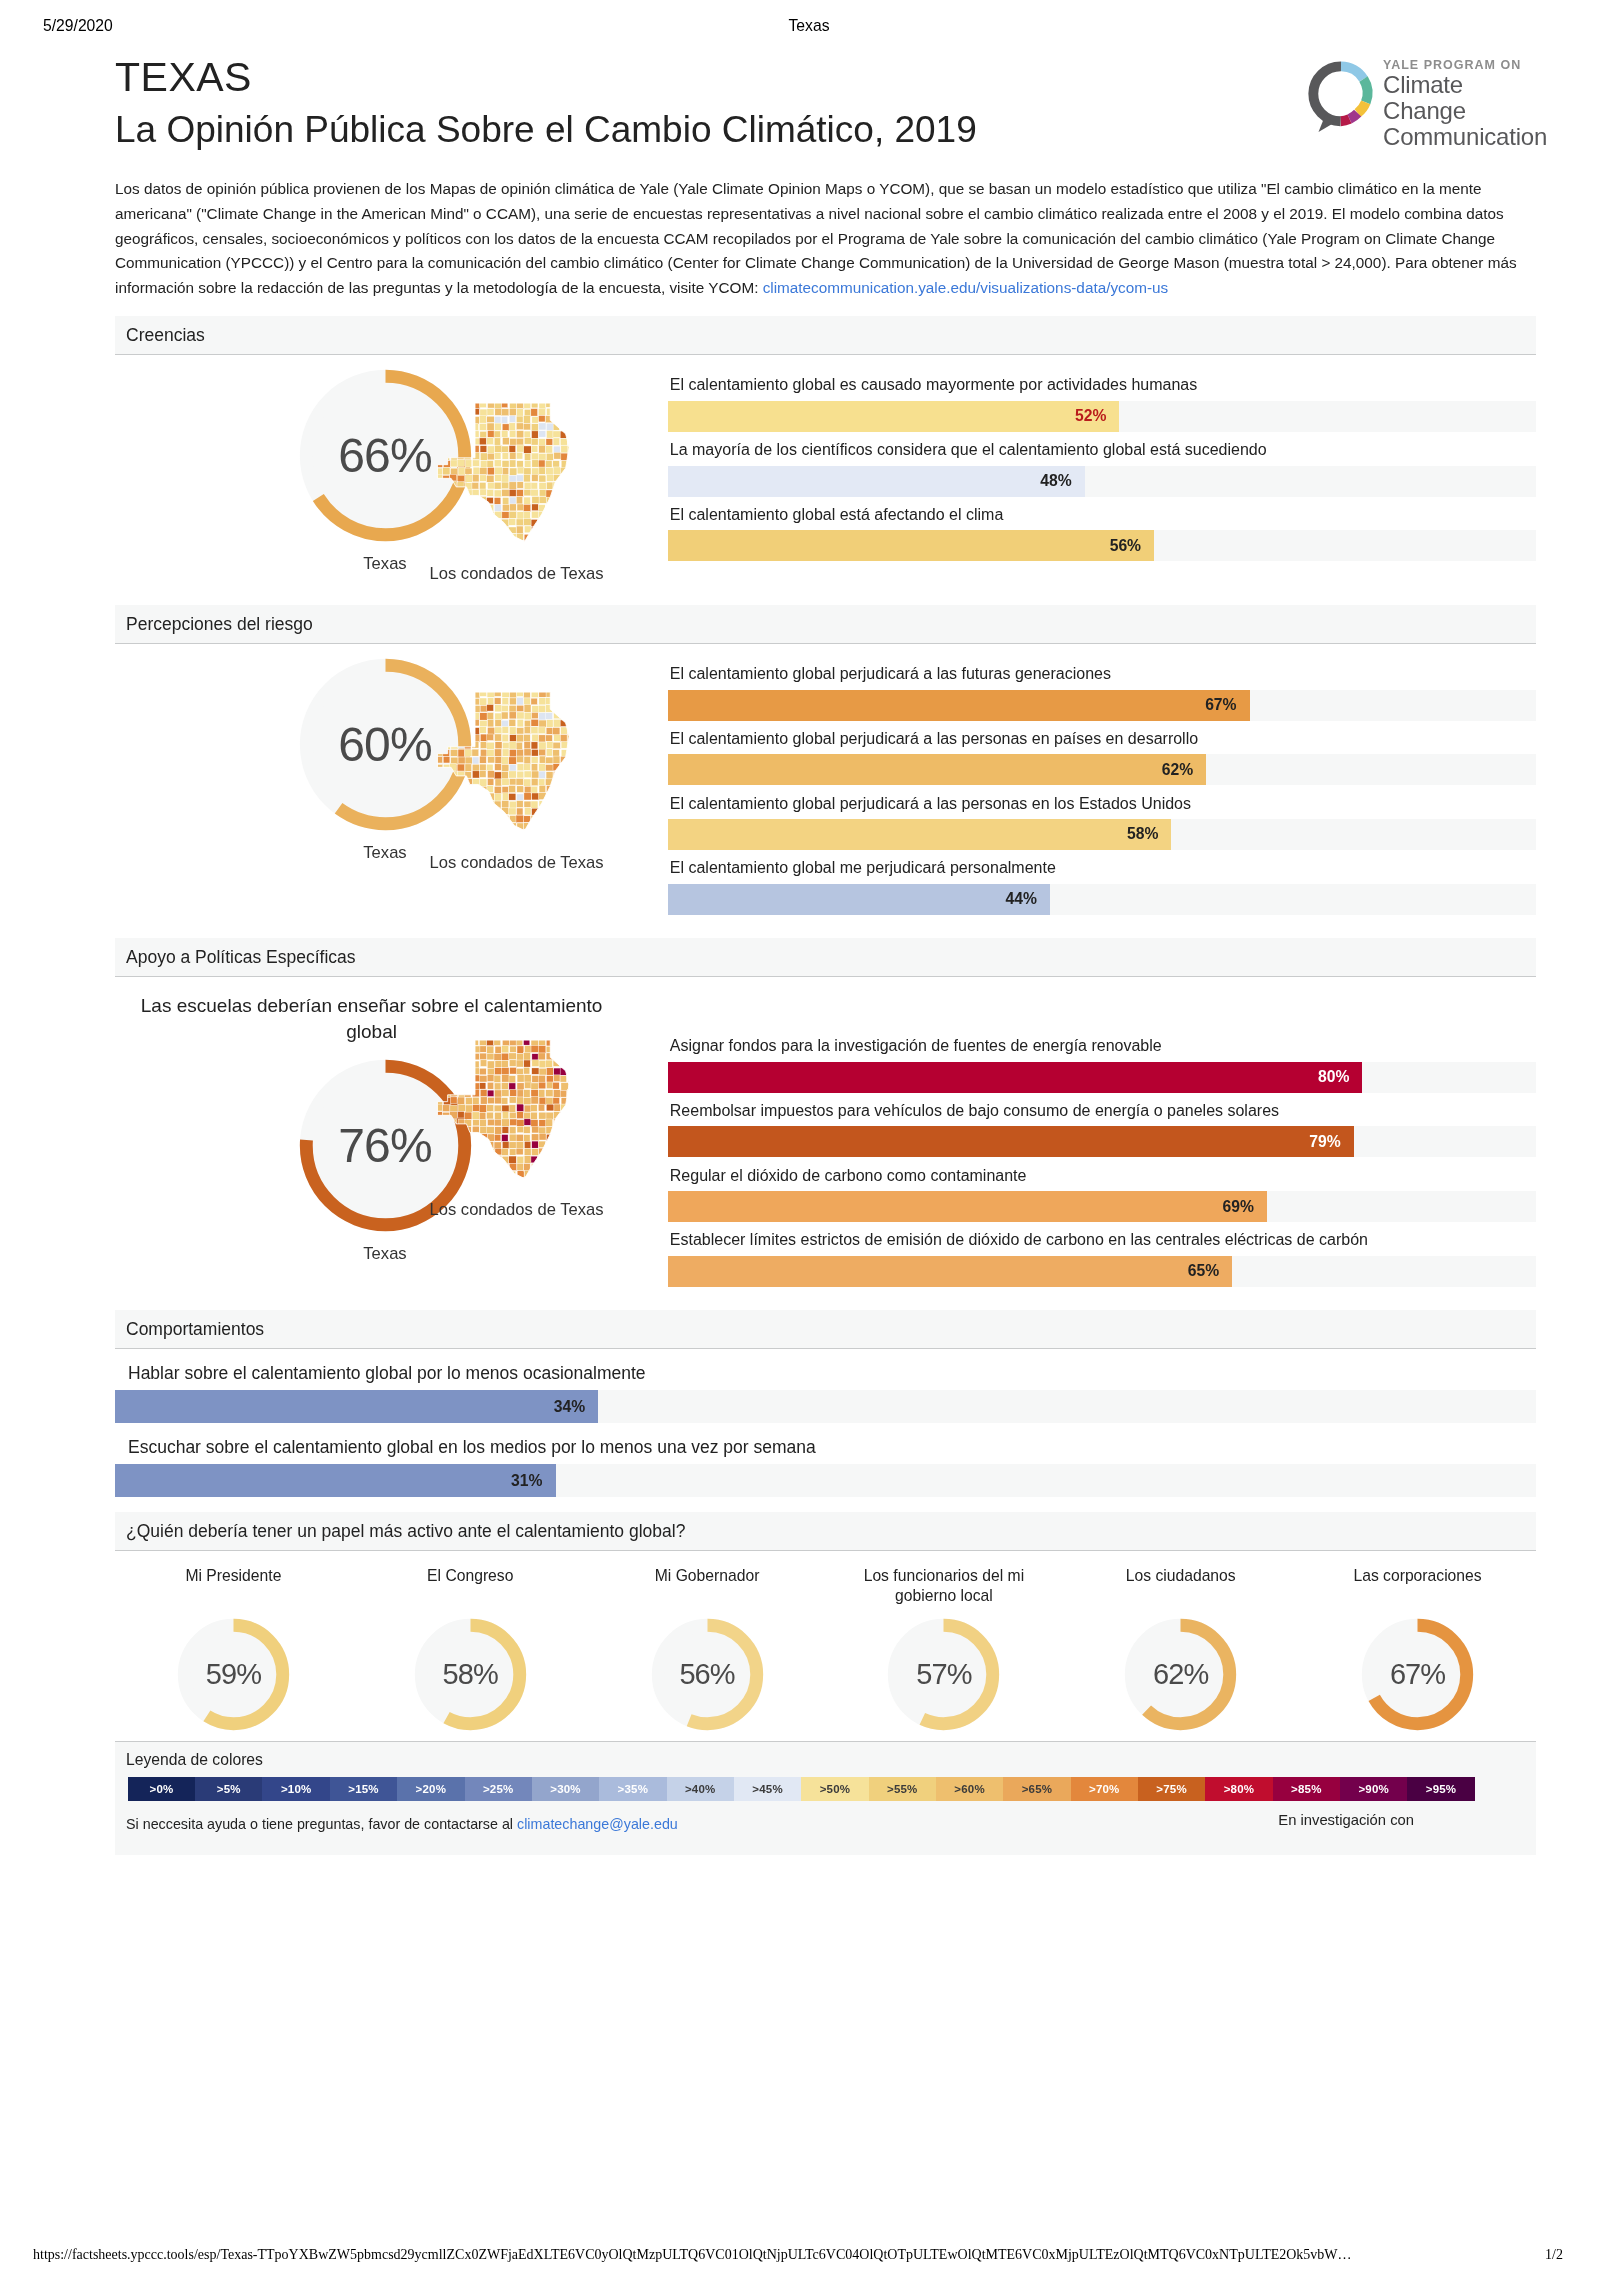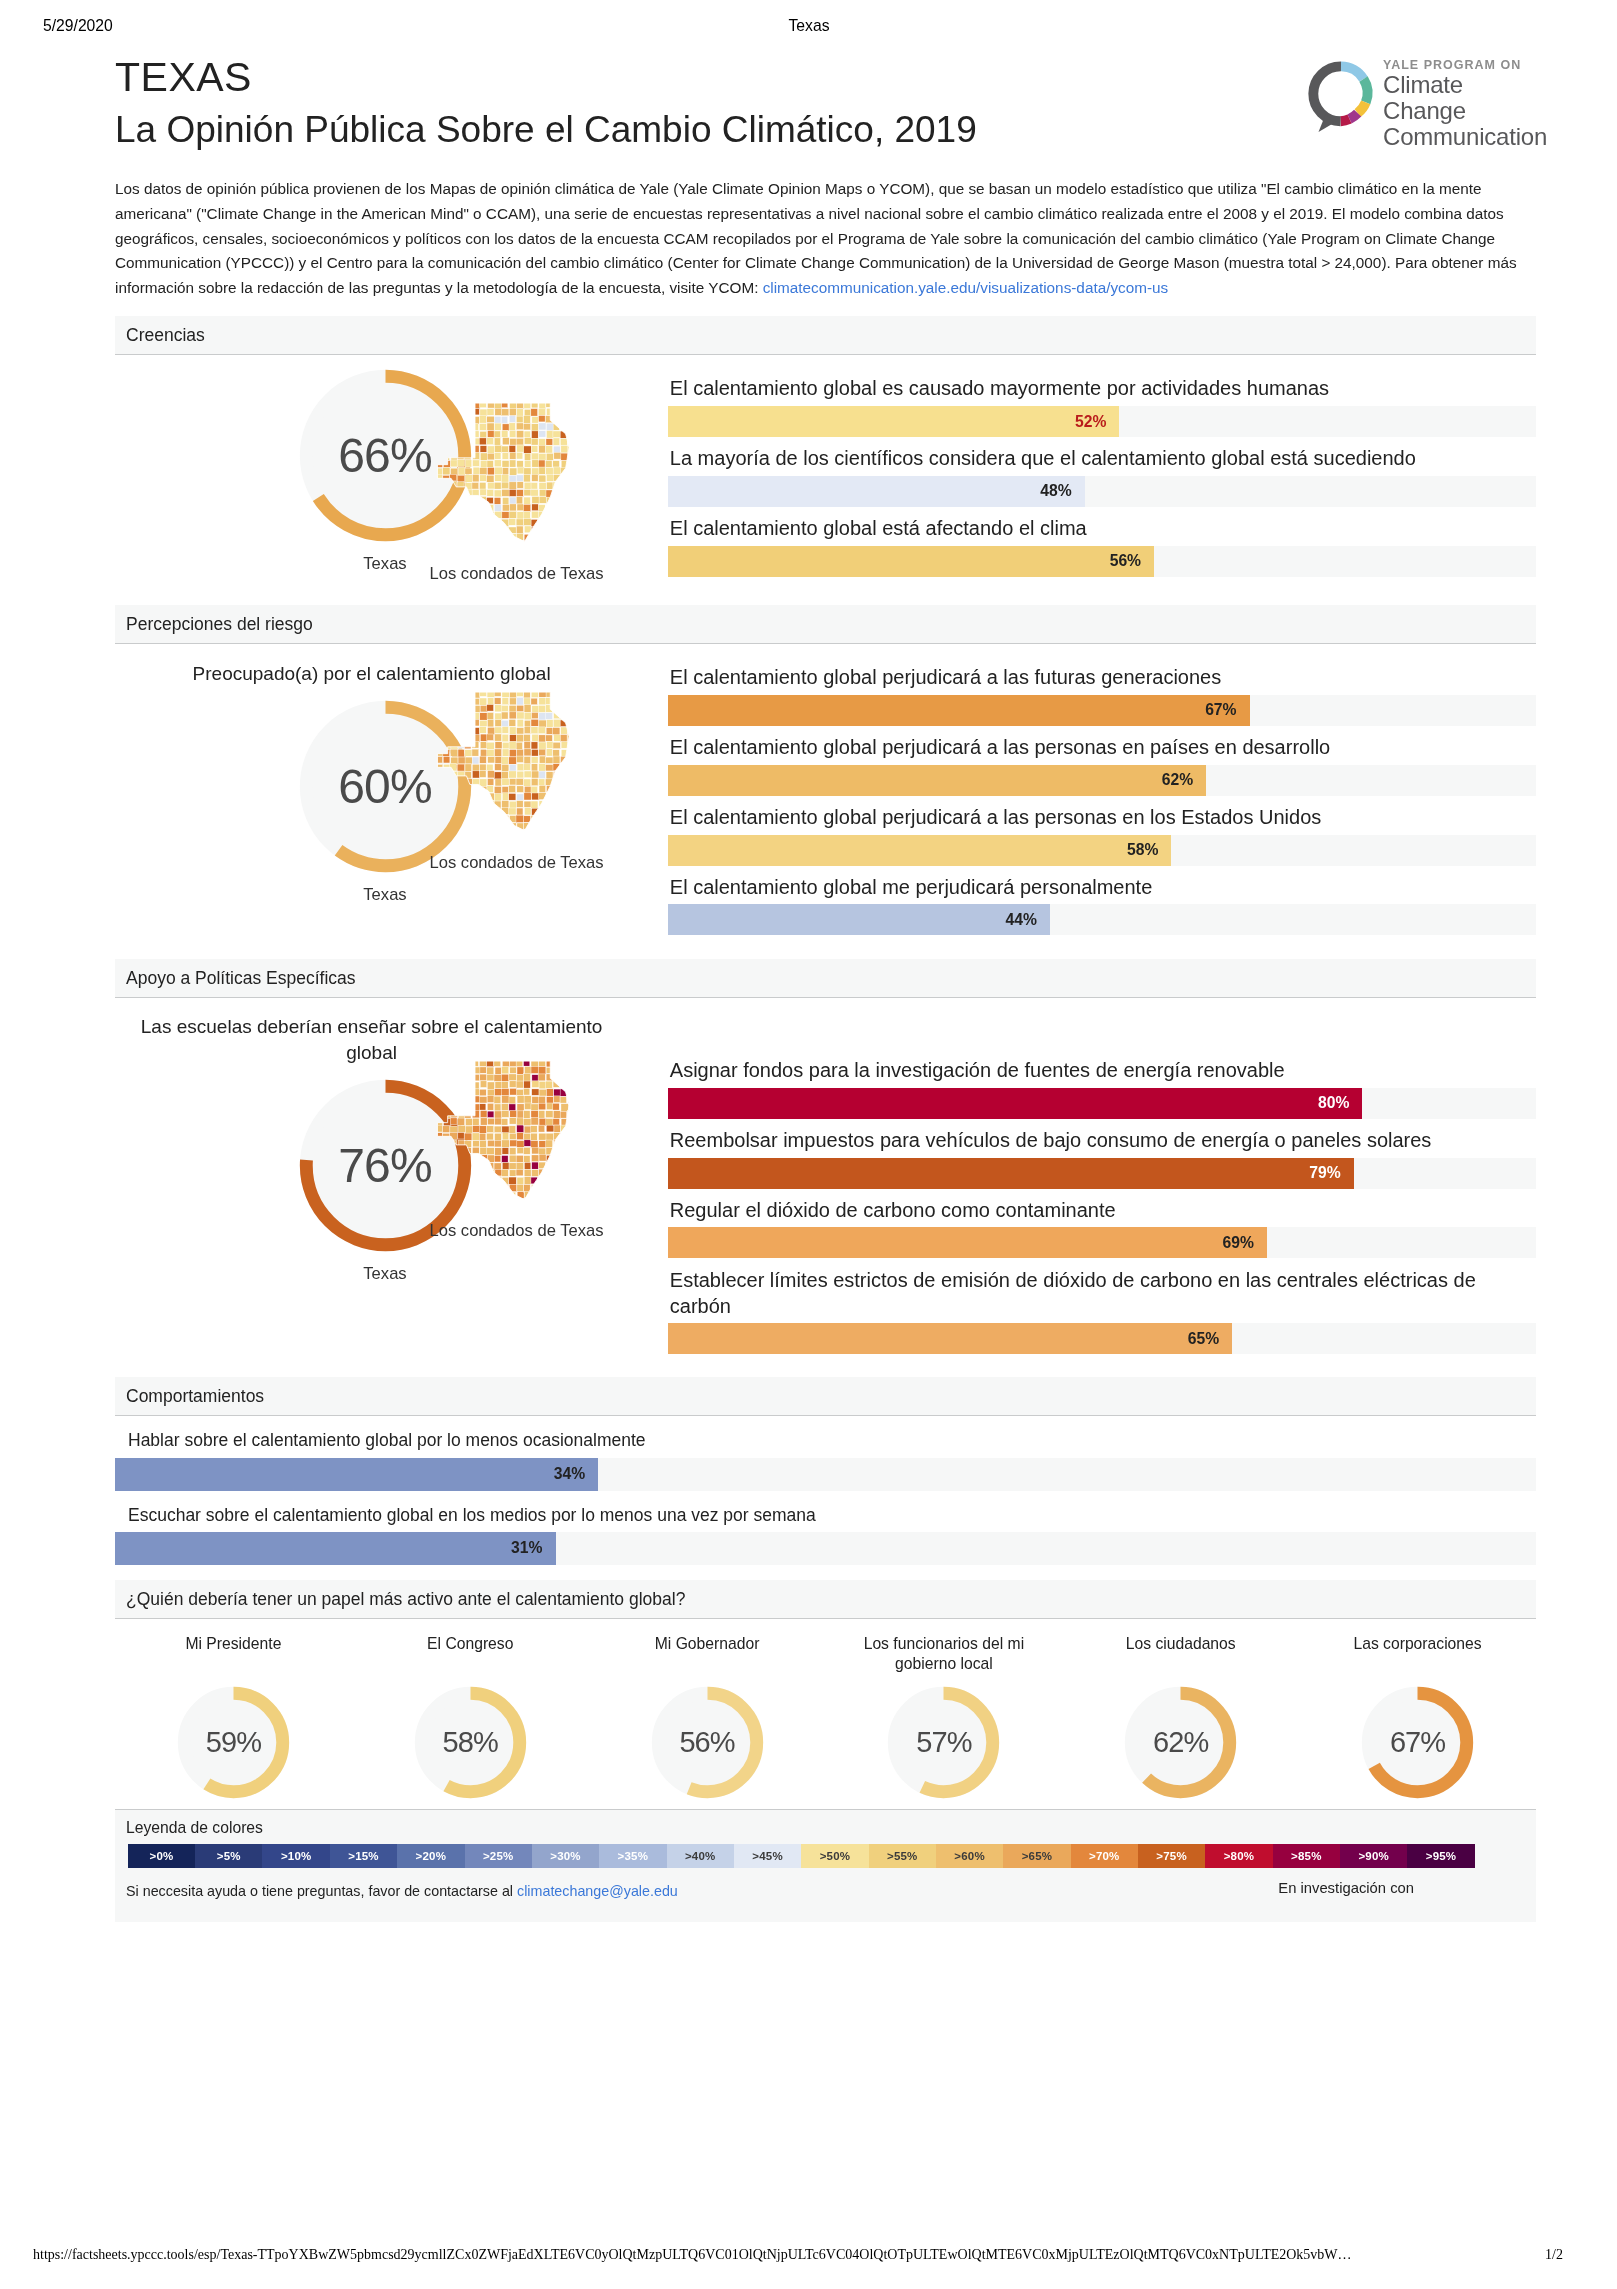--- a/index.html
+++ b/index.html
@@ -81,21 +81,21 @@
   .donut .num {
     position:absolute; left:0; top:0; width:175px; height:175px;
     display:flex; align-items:center; justify-content:center;
     font-size:48px; color:#4a4a4a; letter-spacing:-0.9px;
   }
   .donutlabel { text-align:center; font-size:16.6px; color:#333; margin-top:11px; }
   .maplabel { text-align:center; font-size:16.6px; color:#333; }
 
   
   .bars { padding-top:5.5px; }
-  .bar-q { font-size:20px; color:#222; margin:0 0 4.6px 1.8px; line-height:1.3; }
+  .bar-q { font-size:16px; color:#222; margin:0 0 4.6px 1.8px; line-height:1.3; }
   .bar-track {
     position:relative; height:31px; background:#f6f7f7; margin-bottom:8.3px; width:100%;
   }
   .bar-fill {
     position:absolute; left:0; top:0; height:31px;
     display:flex; align-items:center; justify-content:flex-end;
   }
   .bar-val { font-size:15.7px; font-weight:700; padding-right:13px; }
 
   
@@ -597,21 +597,20 @@
                     <span class="bar-val" style="color:#222222;">56%</span>
                   </div>
                 </div>
               </div>
             </div>
           </div>
         </div>
         <div class="band">Percepciones del riesgo</div>
         <div class="row" style="min-height: 235px;">
           <div class="leftcol">
-            <div class="bigq">Preocupado(a) por el calentamiento global</div>
             <div class="donutwrap">
               <div class="donut">
                 <svg width="175" height="175" viewBox="0 0 190 190">
                   <circle cx="95" cy="95" r="82" fill="#f6f7f7"></circle>
                   <circle cx="95" cy="95" r="86" fill="none" stroke="#f6f7f7" stroke-width="14"></circle>
                   <circle cx="95" cy="95" r="86" fill="none" stroke="#eab15c" stroke-width="14" stroke-dasharray="324.2123618504666 216.1415745669778" stroke-linecap="butt" transform="rotate(-90 95 95)"></circle>
                 </svg>
                 <div class="num">60%</div>
               </div>
               <div class="donutlabel">Texas</div>

